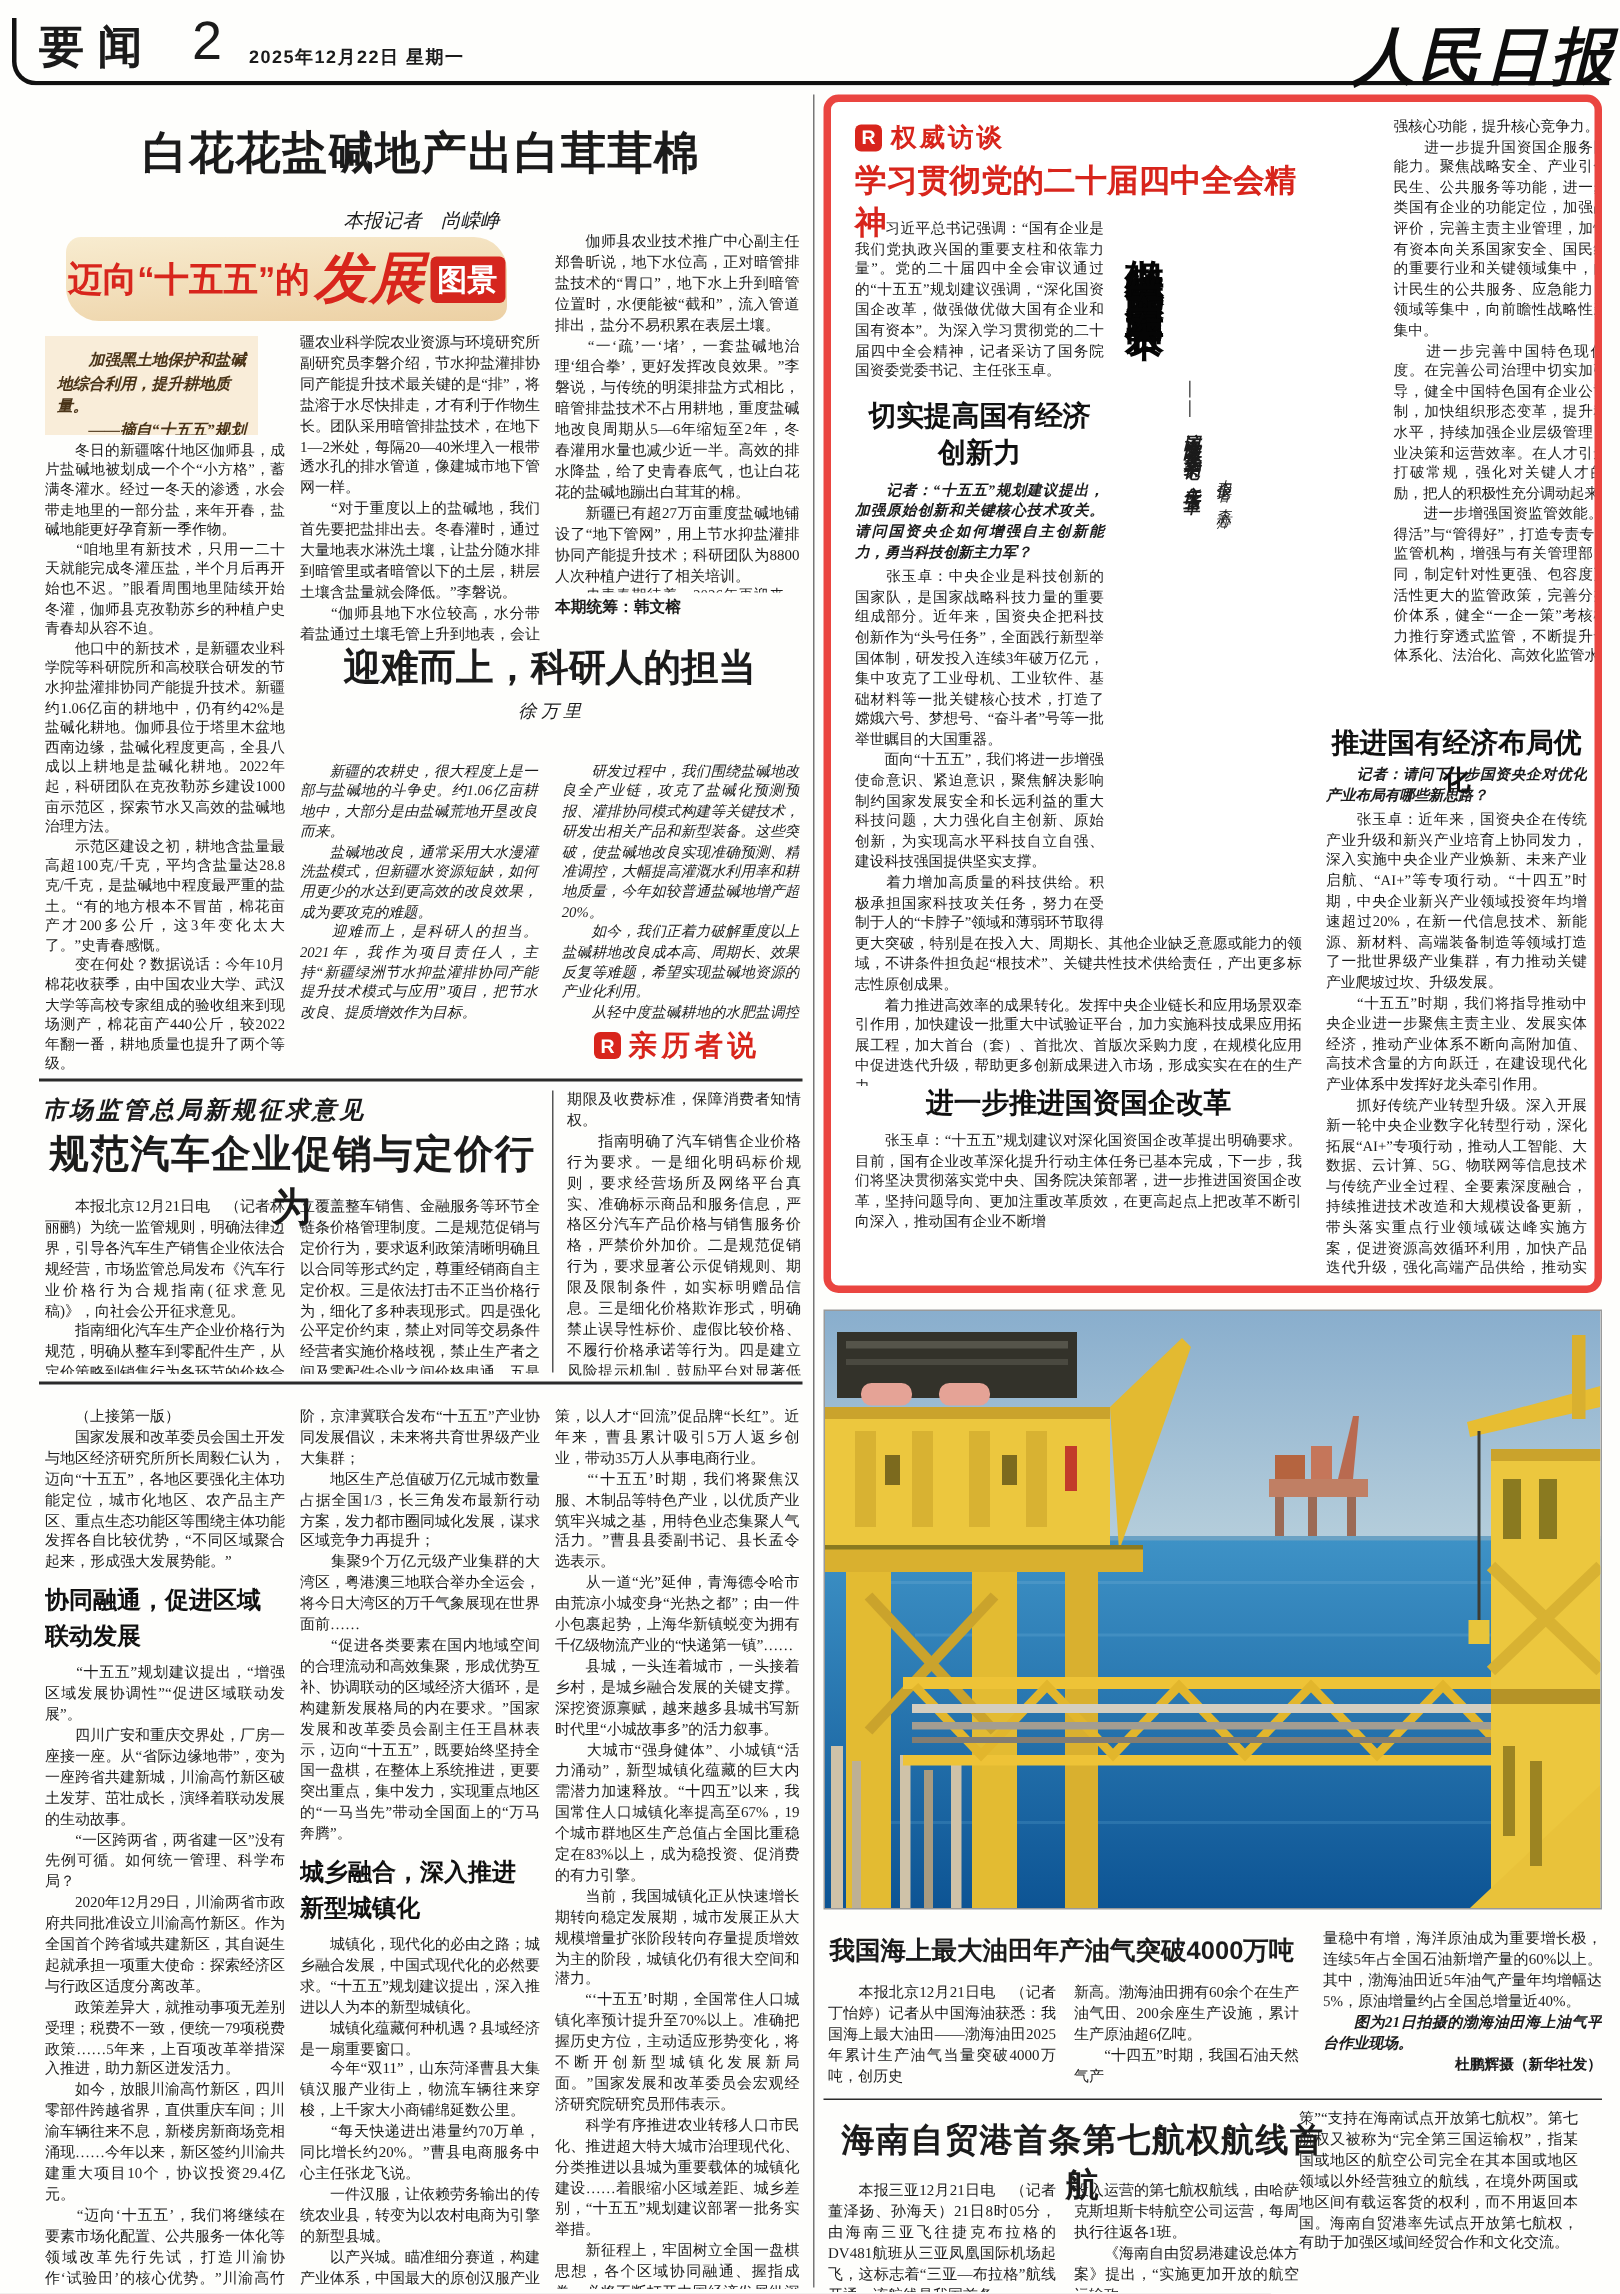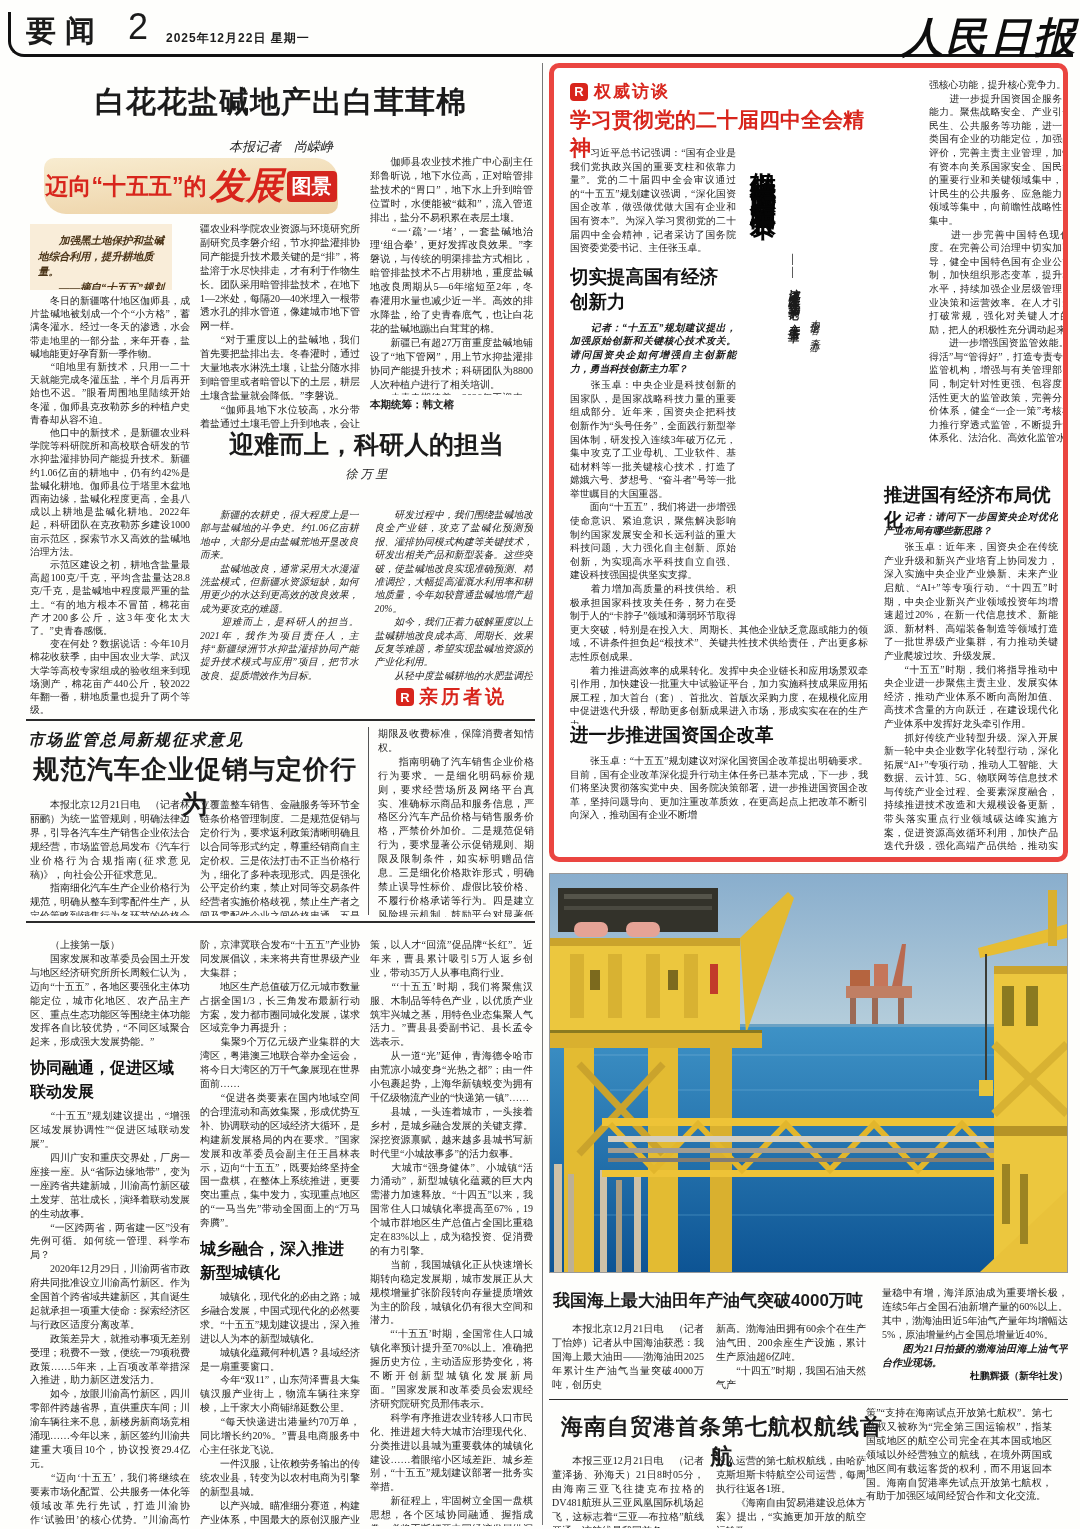--- a/index.html
+++ b/index.html
@@ -11,21 +11,21 @@
      white-space:pre-line;overflow:hidden;color:#1c1c1c;}
   .red{color:#d8251c;}
   .rbadge{display:inline-flex;align-items:center;justify-content:center;width:18px;height:18px;
      background:#d8251c;color:#fff;border-radius:4px;font-family:"Liberation Sans",sans-serif;
      font-weight:900;font-size:13px;flex:none;}
   .rule{position:absolute;border-top:2px solid #2b2b2b;}
   .vline{position:absolute;border-left:1px solid #555;}
   .sechead{font-family:"Liberation Sans","DejaVu Sans",sans-serif;font-weight:900;
      font-size:16px;line-height:1.5;margin:7px 0 5px;white-space:pre-line;color:#111;}
   .ivh{font-family:"Liberation Sans","DejaVu Sans",sans-serif;font-weight:900;font-size:18.5px;
-     text-align:left;margin:9px 0 7px;color:#111;}
+     text-align:center;margin:9px 0 7px;color:#111;}
   .vtext{writing-mode:vertical-rl;}
   .boxflow{font-size:9.8px;line-height:13.6px;text-align:justify;white-space:pre-line;color:#1c1c1c;}
 </style>
 </head>
 <body>
 
 <div class="page">
 
   <div style="position:absolute;left:8px;top:12px;width:1062px;height:42px;
               border-left:3px solid #111;border-bottom:3px solid #111;border-bottom-left-radius:16px;"></div>

